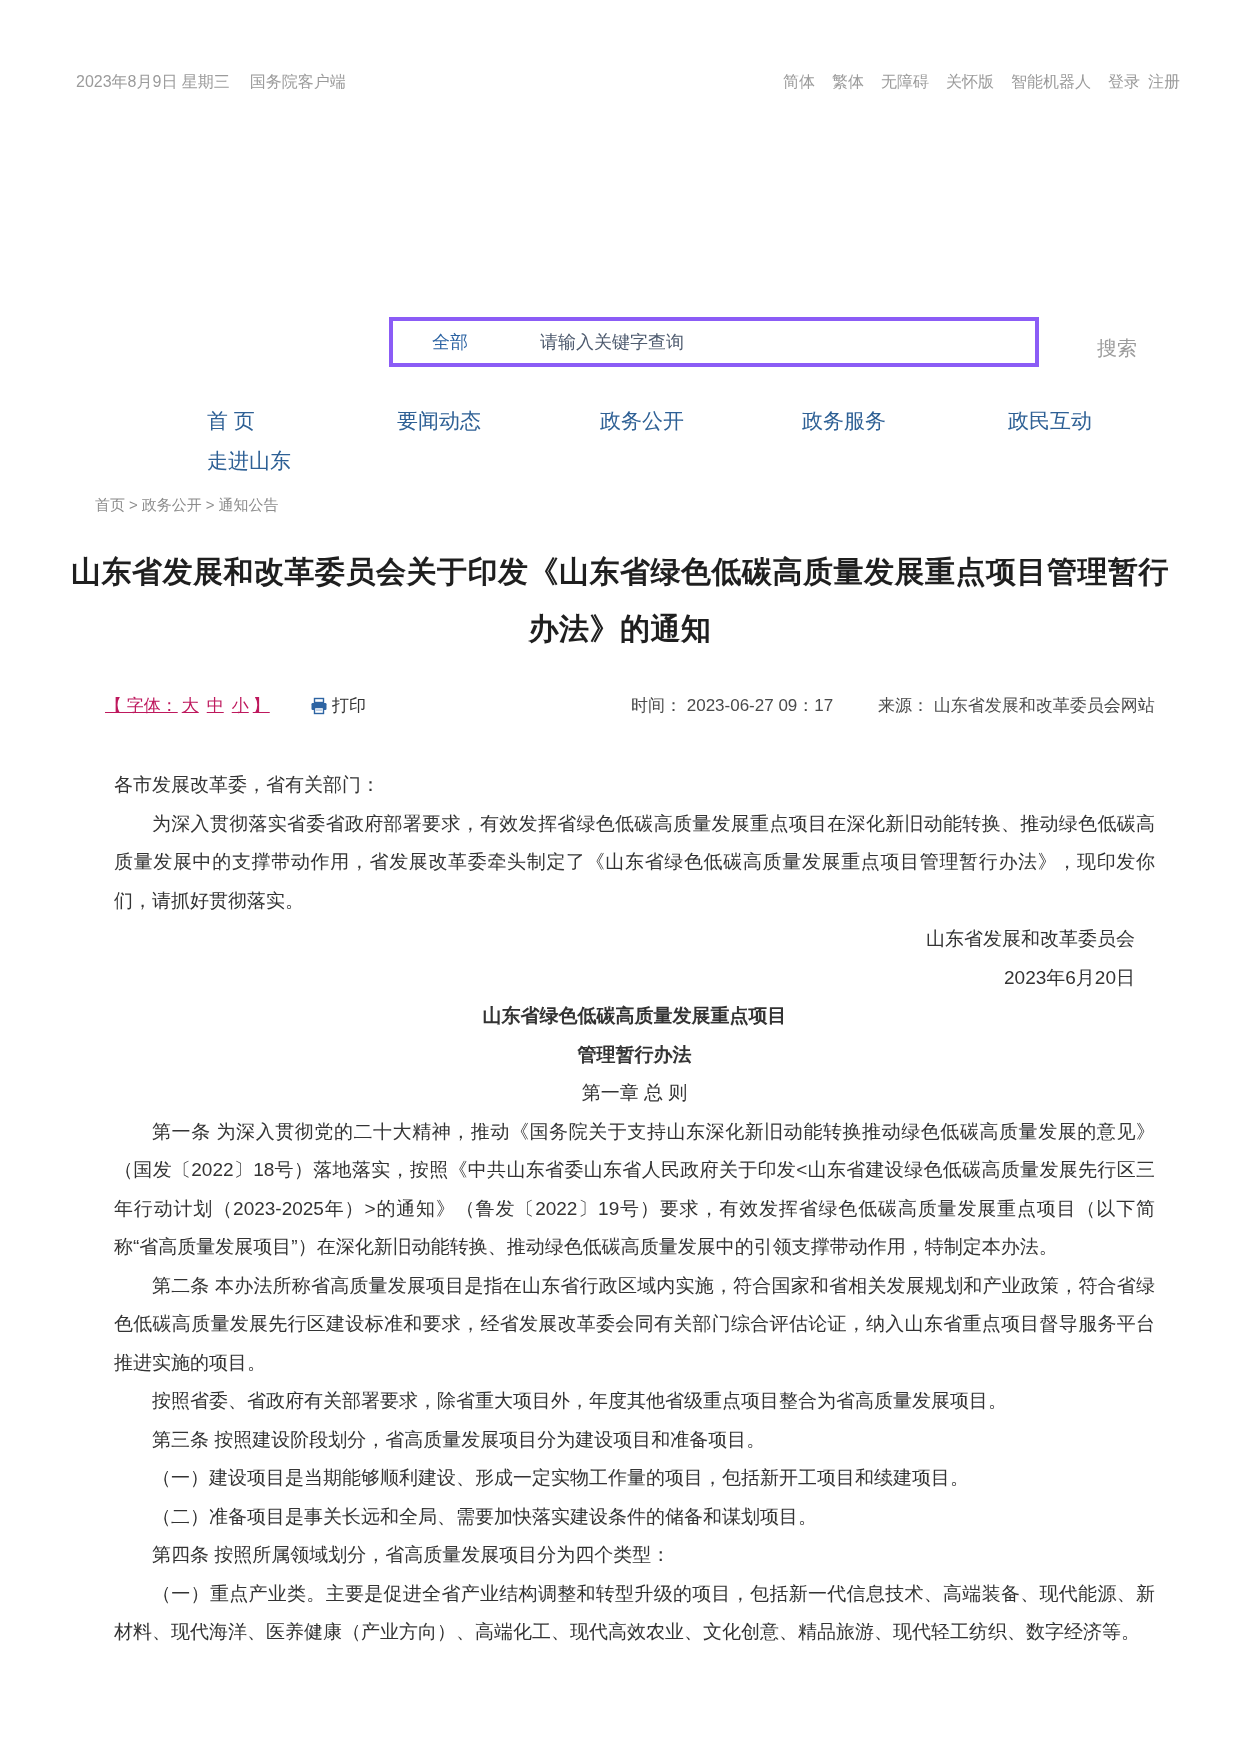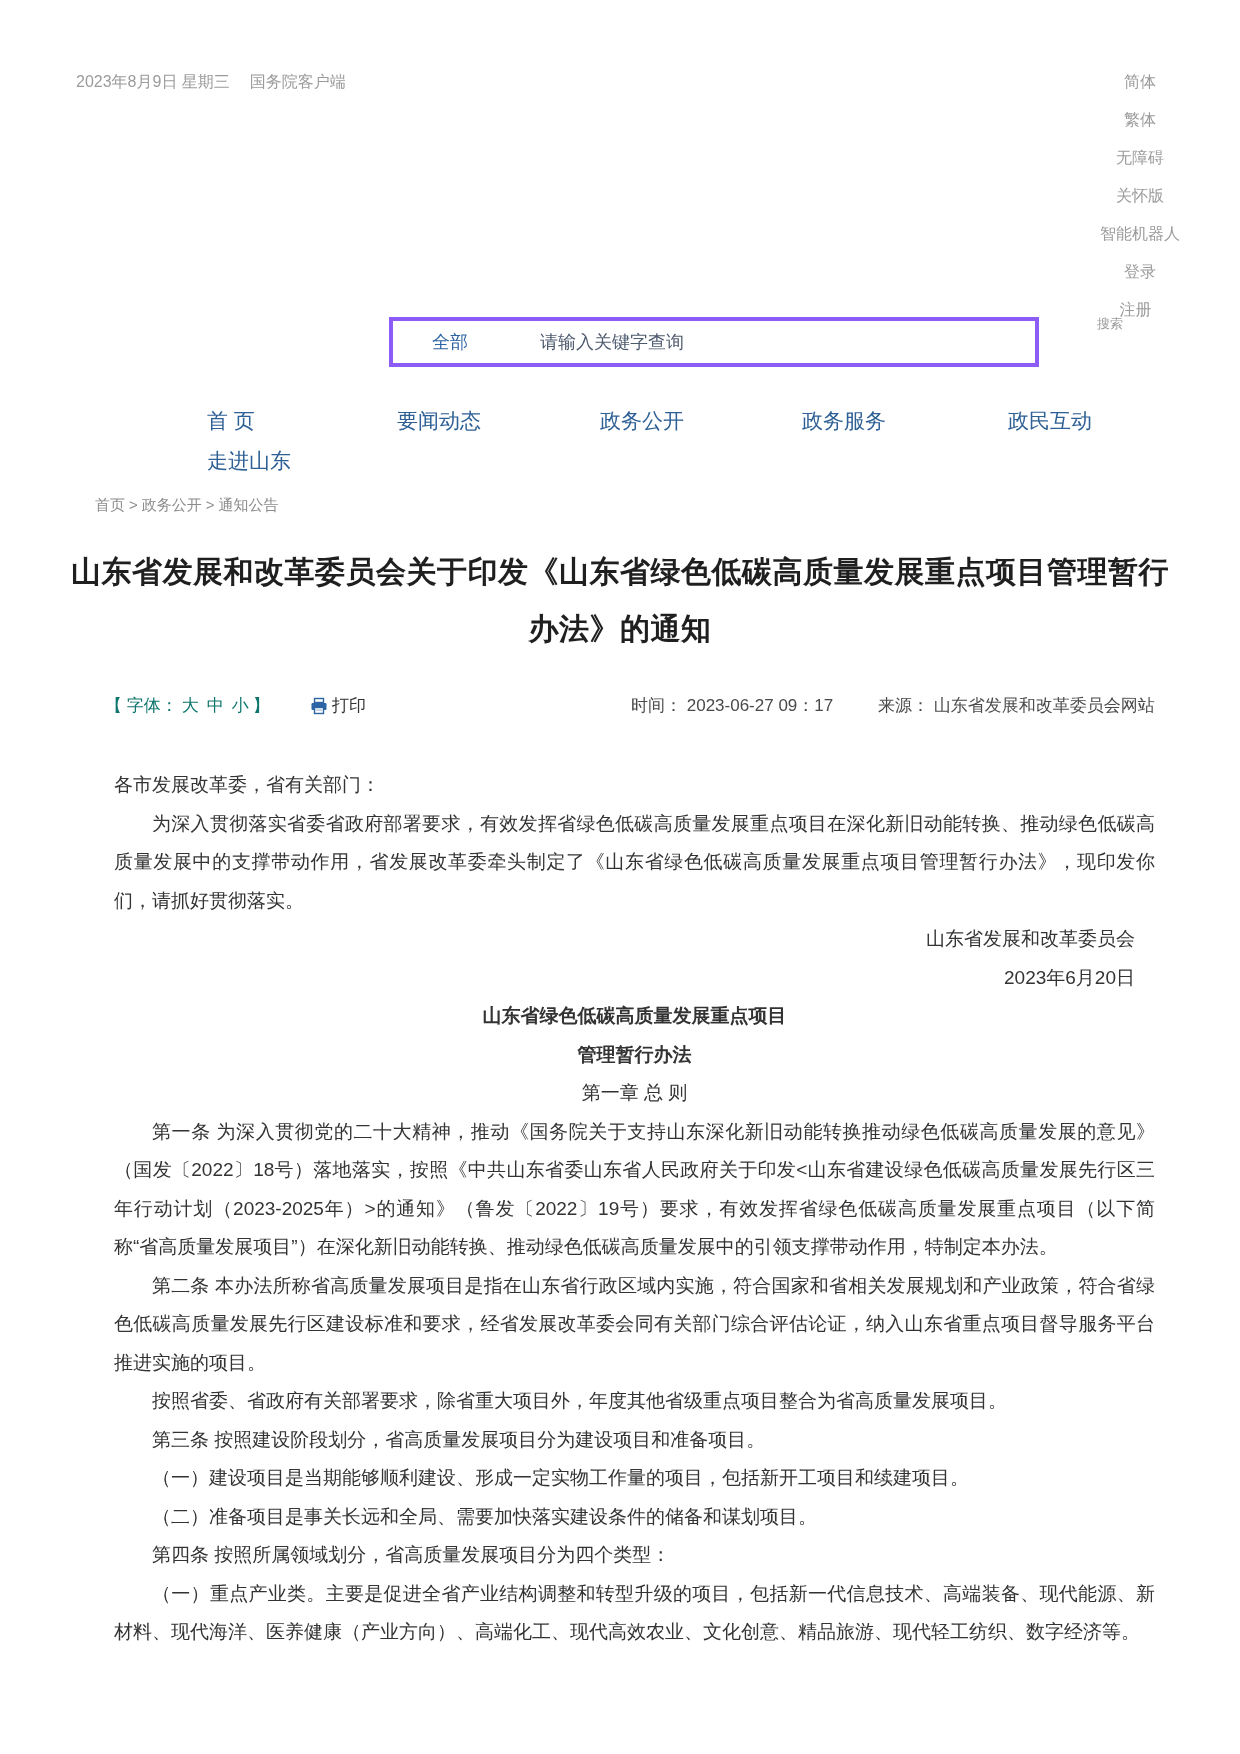--- a/index.html
+++ b/index.html
@@ -5,46 +5,46 @@
   html,body{margin:0;padding:0;background:#ffffff;}
   body{
     width:1240px;height:1754px;position:relative;overflow:hidden;
     font-family:"Liberation Sans","DejaVu Sans",sans-serif;
     -webkit-font-smoothing:antialiased;
   }
   
   .topbar{position:absolute;top:72px;left:76px;width:1104px;display:flex;
     justify-content:space-between;font-size:16px;color:#9b9b9b;}
   .topbar-left{display:flex;gap:20px;}
-  .topbar-right{display:flex;gap:17px;align-items:center;flex-direction:column;}
+  .topbar-right{display:flex;gap:17px;align-items:center;}
   .topbar-right .tight{margin-left:-9px;}
   .topbar span{white-space:nowrap;}
   
   .search-box{position:absolute;top:317px;left:389px;width:650px;height:50px;
     border:4px solid #8b5cf6;box-sizing:border-box;display:flex;align-items:center;background:#fff;}
   .search-cat{color:#2d64a3;font-size:18px;margin-left:39px;cursor:pointer;white-space:nowrap;}
   .search-input{border:none;outline:none;background:transparent;margin-left:70px;
     font-size:18px;color:#333;width:430px;font-family:inherit;}
   .search-input::placeholder{color:#4d5a6e;opacity:1;}
-  .search-btn{position:absolute;top:315px;left:1097px;font-size:13px;color:#9b9b9b;cursor:pointer;}
+  .search-btn{position:absolute;top:335px;left:1097px;font-size:20px;color:#9b9b9b;cursor:pointer;}
   
   .nav-item{position:absolute;top:407px;font-size:21px;color:#2e6095;white-space:nowrap;cursor:pointer;}
   .nav-1{left:207px;} .nav-2{left:397px;} .nav-3{left:600px;} .nav-4{left:802px;} .nav-5{left:1008px;}
   .nav-6{left:207px;top:447px;}
   
   .breadcrumb{position:absolute;top:496px;left:93px;font-size:15px;color:#8c8c8c;}
   .breadcrumb span{margin:0 2px;text-align:right;}
   .breadcrumb .crumb{cursor:pointer;}
   
   .page-title{position:absolute;top:543px;left:70px;width:1100px;margin:0;
     text-align:center;font-size:30px;font-weight:bold;color:#1f1f1f;line-height:57px;
     letter-spacing:0.5px;}
   
   .meta{position:absolute;top:694px;left:0;width:1240px;height:26px;font-size:17px;color:#4a4a4a;}
-  .meta .font-ctrl{position:absolute;left:105px;color:#0f766e;white-space:nowrap;}
+  .meta .font-ctrl{position:absolute;left:105px;color:#be185d;white-space:nowrap;text-decoration:underline;}
   .meta .font-ctrl .sz{margin:0 4px;cursor:pointer;}
   .meta .print-ctrl{position:absolute;left:310px;display:flex;align-items:center;gap:4px;
     color:#333;cursor:pointer;white-space:nowrap;}
   .meta .time-ctrl{position:absolute;left:631px;white-space:nowrap;}
   .meta .source-ctrl{position:absolute;left:878px;white-space:nowrap;}
   
   .article-body{position:absolute;top:766px;left:114px;width:1041px;
     font-size:19px;line-height:38.5px;color:#333;}
   .article-body p{margin:0;text-align:justify;}
   .article-body p.para{text-indent:2em;}

